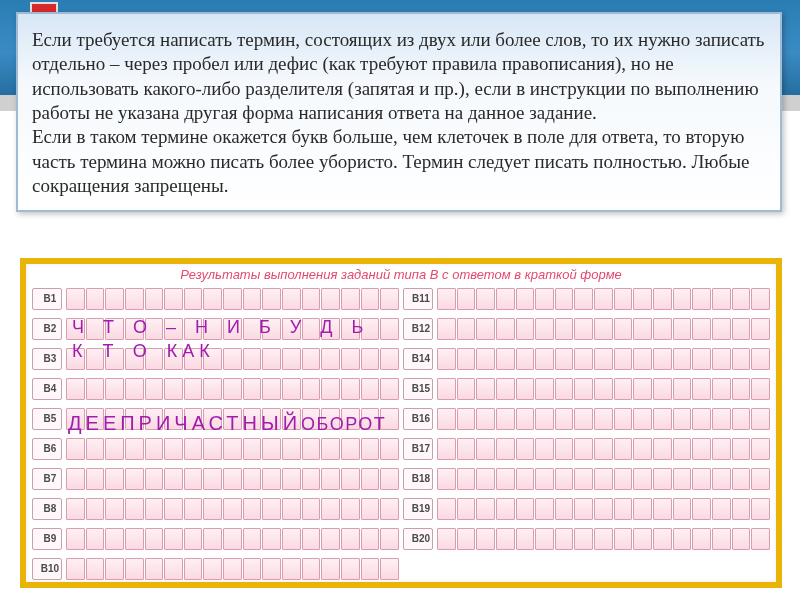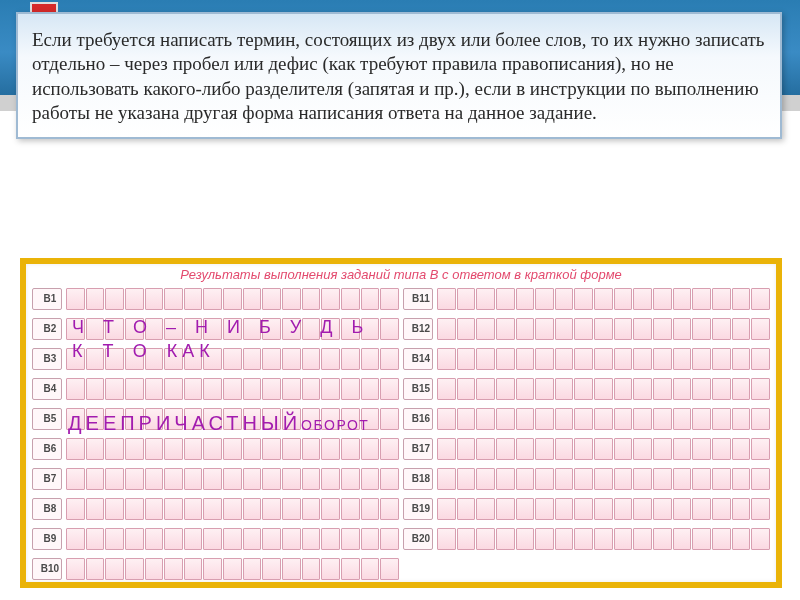--- a/index.html
+++ b/index.html
@@ -54,32 +54,33 @@
   }
   .ans {
     position: absolute; font-family: Arial, sans-serif; font-weight: normal;
     color: #a21caf; letter-spacing: 7px; font-size: 18px; white-space: nowrap;
     pointer-events: none;
   }
   .ans1 { top: 33px; left: 40px; }
   .ans2 { top: 57px; left: 40px; letter-spacing: 5px; }
   .ans2 .gap { letter-spacing: 20px; }
   .ans3 { top: 128px; left: 36px; letter-spacing: 4px; font-size: 20px; }
-  .ans3 .p2 { letter-spacing: 1.5px; font-size: 14px; }
+  .ans3 .p2 { letter-spacing: 1.5px; font-size: 18px; }
 </style>
 </head>
 <body>
 
 <div class="topbanner">
   <div class="crest"></div>
 </div>
 <div class="graystrip"></div>
 
 <div class="instruction-box">
   <div>Если требуется написать термин, состоящих из двух или более слов, то их нужно записать отдельно – через пробел или дефис (как требуют правила правописания), но не использовать какого-либо разделителя (запятая и пр.), если в инструкции по выполнению работы не указана другая форма написания ответа на данное задание.</div>
+  <div>Если в таком термине окажется букв больше, чем клеточек в поле для ответа, то вторую часть термина можно писать более убористо. Термин следует писать полностью. Любые сокращения запрещены.</div>
 </div>
 
 <div class="sheet-wrap">
   <div class="sheet-title">Результаты выполнения заданий типа В с ответом в краткой форме</div>
   <div class="sheet-body">
     <div class="col" id="colL">
       <div class="ans ans1">Ч Т О – Н И Б У Д Ь</div>
       <div class="ans ans2">
         <span class="gap">КТО</span><span>КАК</span>
       </div>

